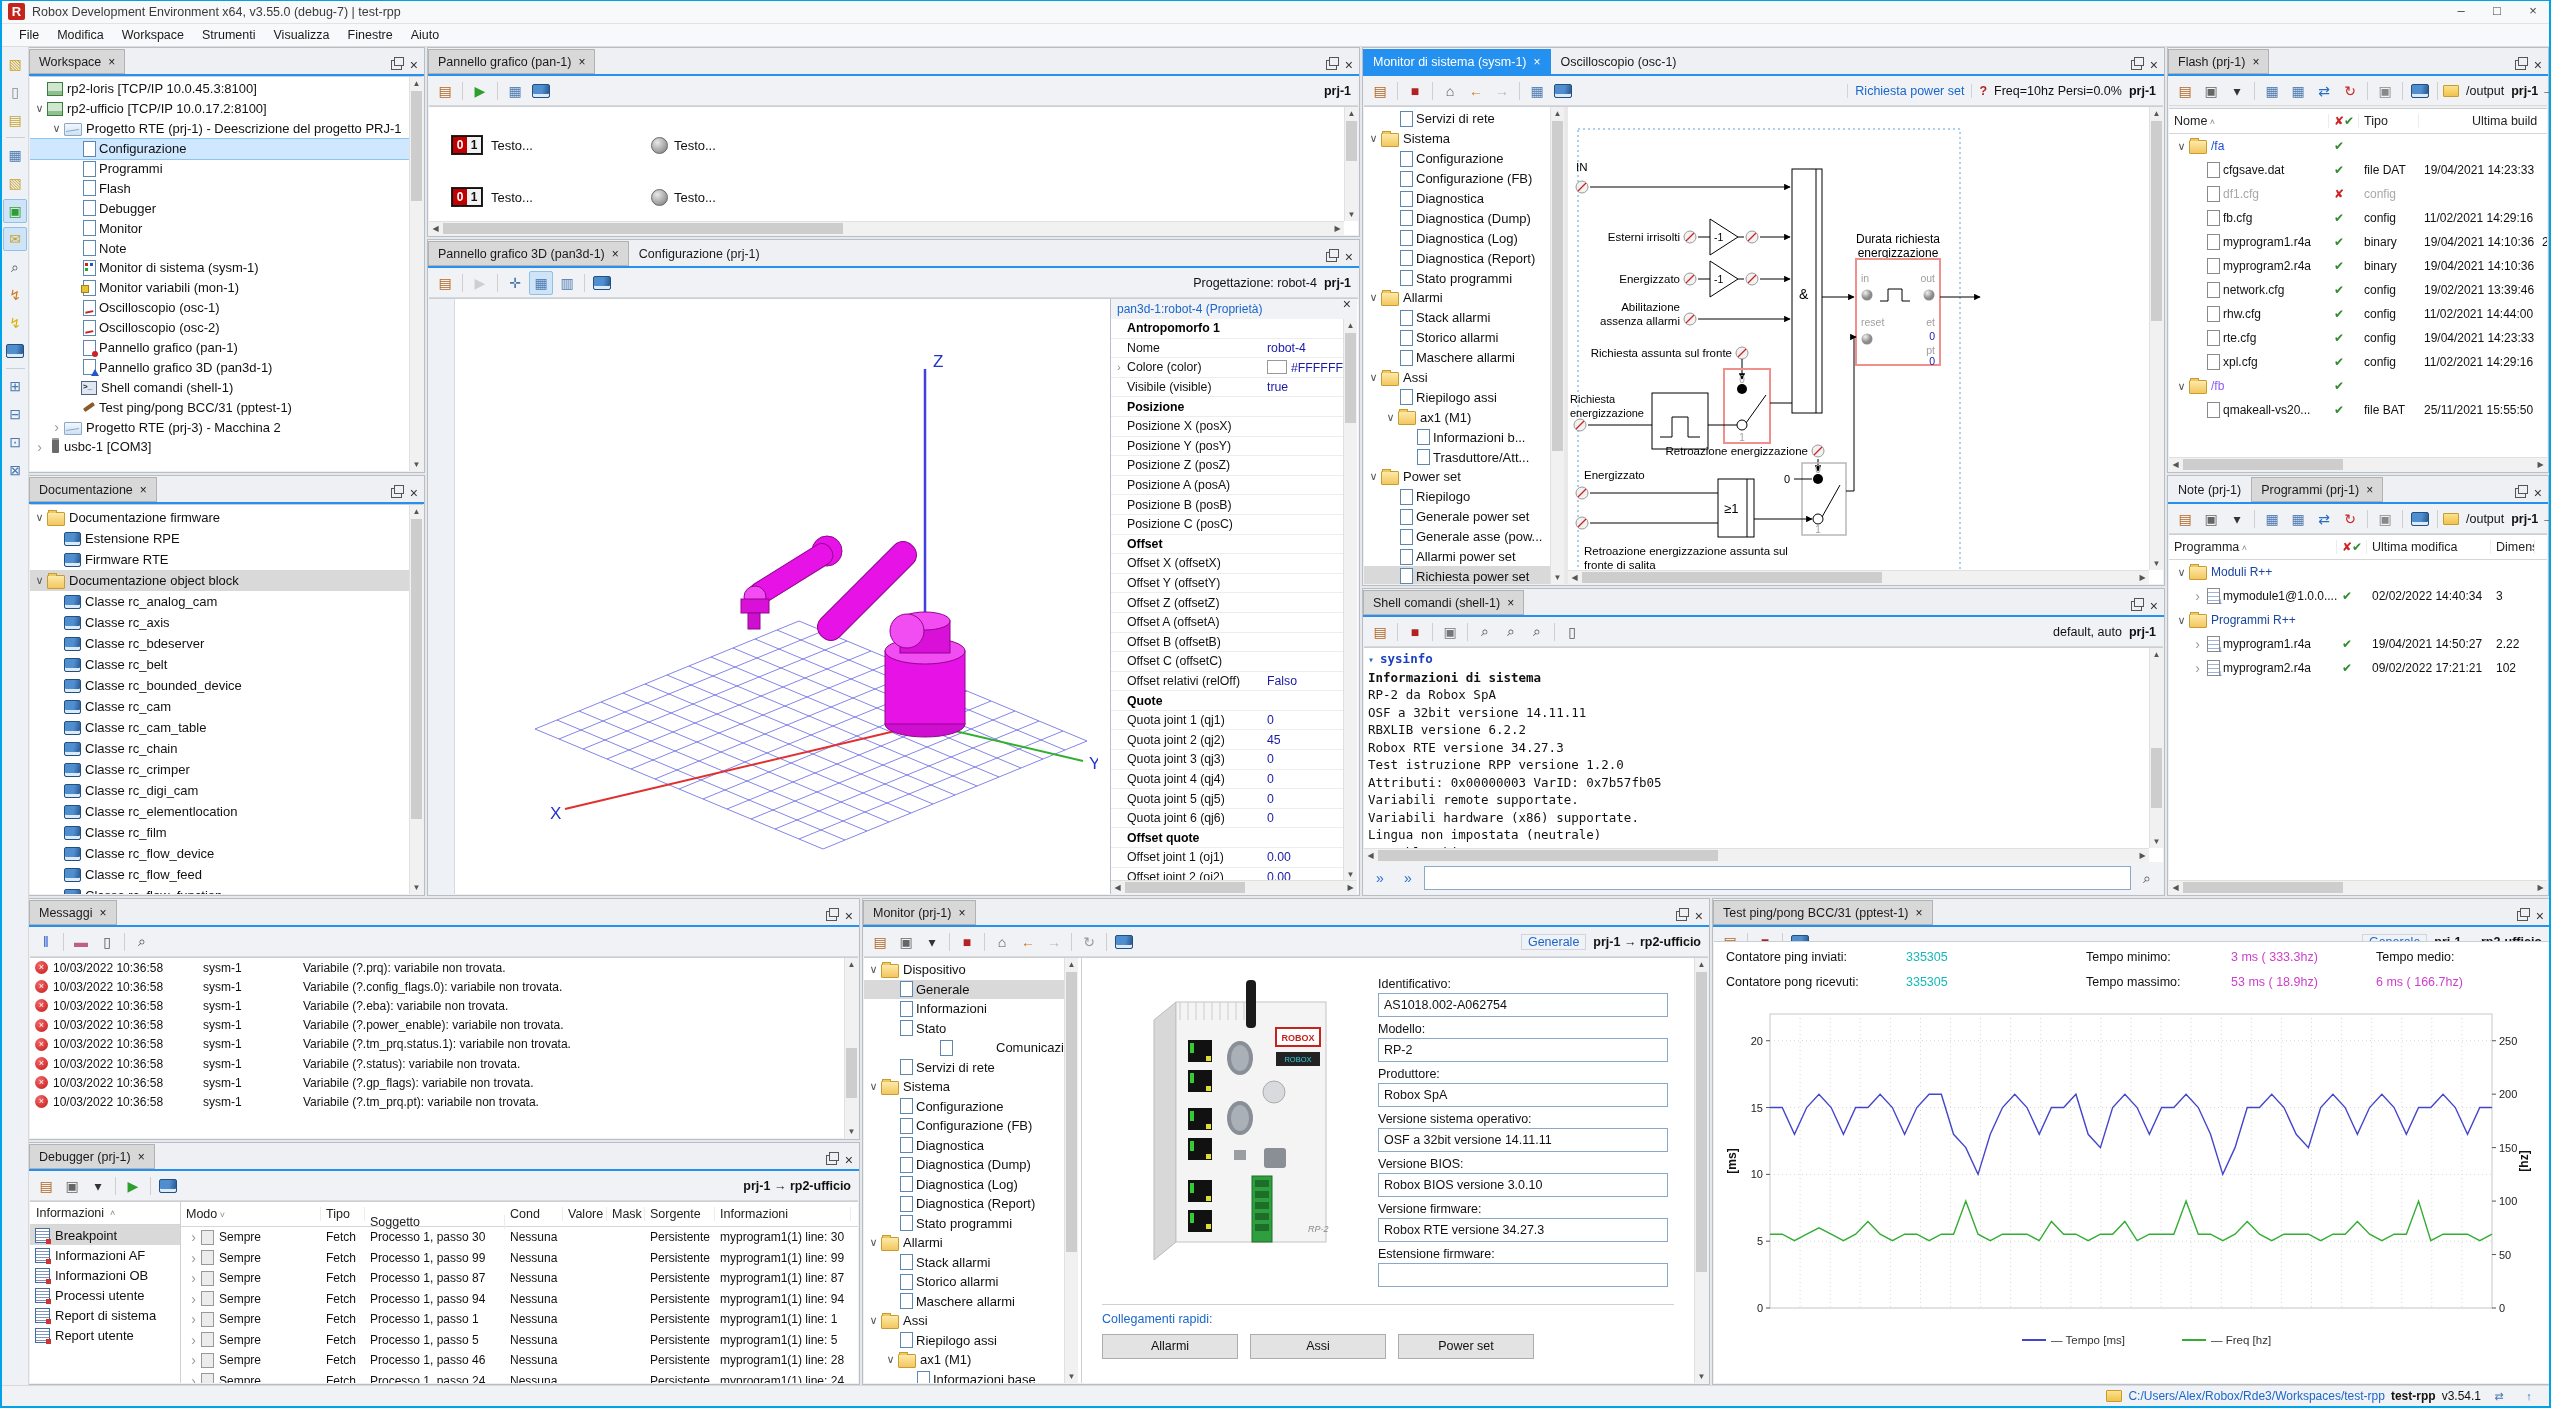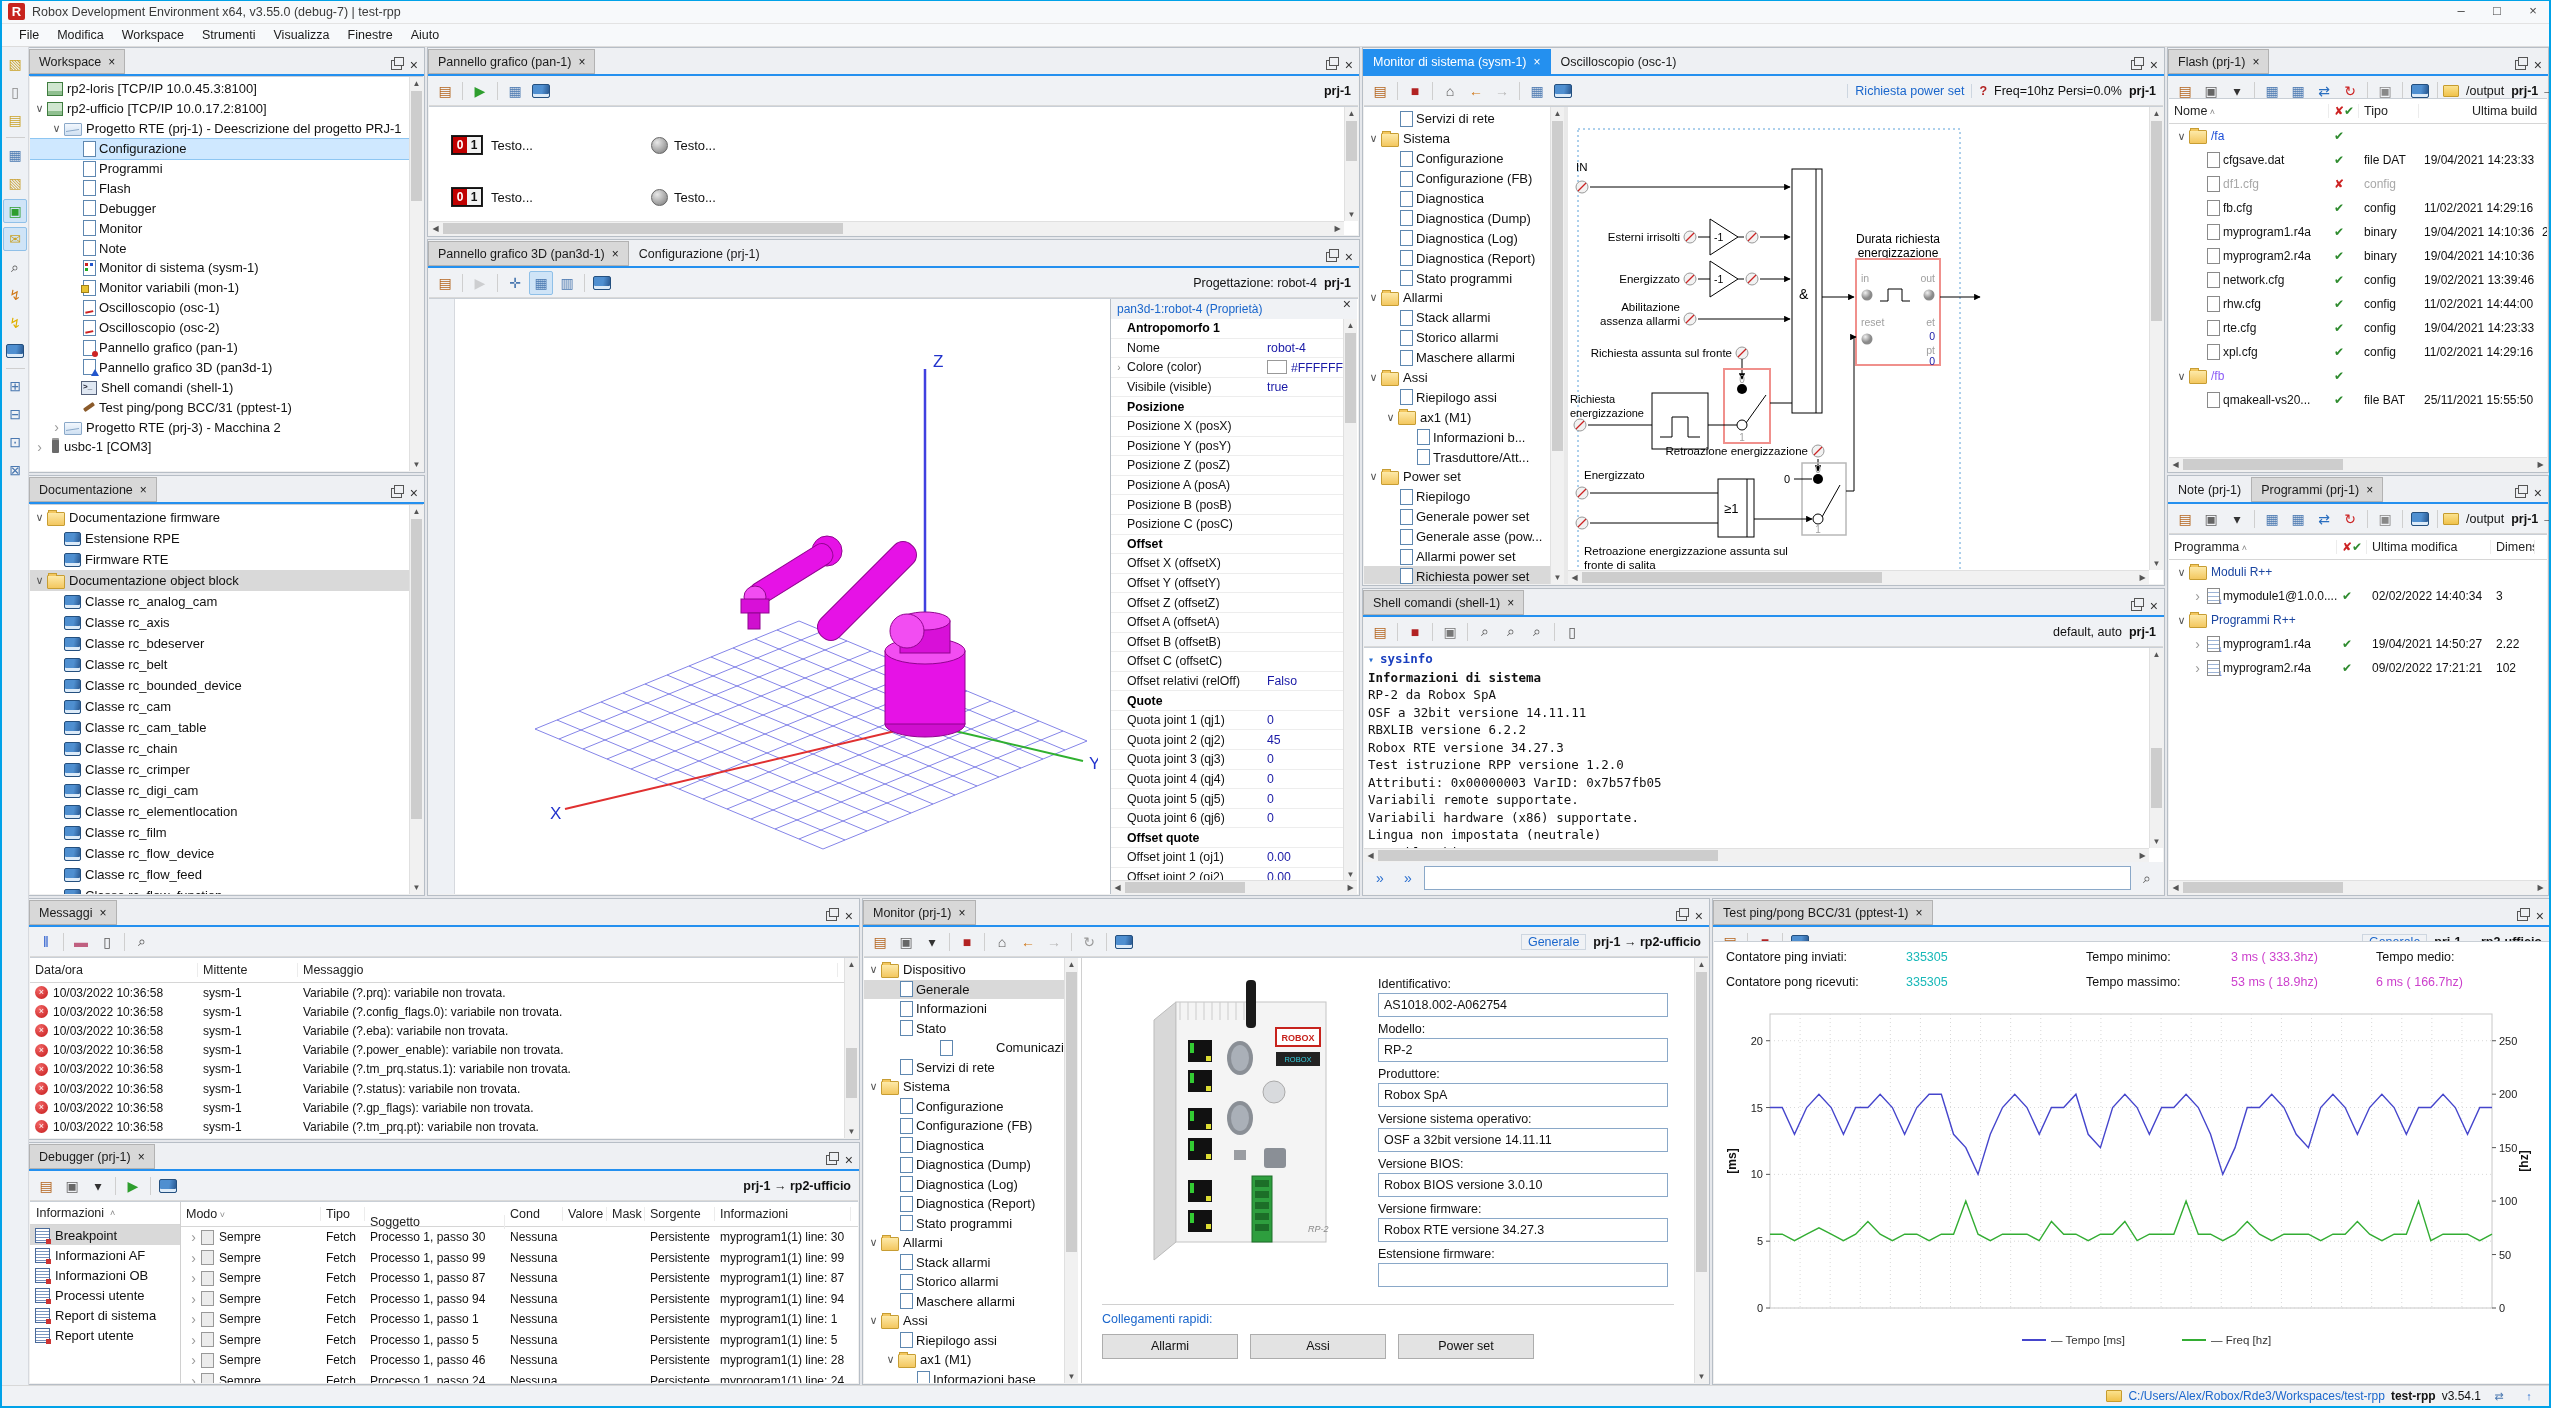--- a/index.html
+++ b/index.html
@@ -1032,21 +1032,21 @@
       <span class="tbi">
         <span class="bookic"></span>
       </span>
       <span class="tbsep"></span>
       <span class="tbright">
         <span class="mini-folder"></span>
         <span>/output</span>
         <b>prj-1 → rp2-ufficio</b>
       </span>
     </div>
-  <div class="pane-body" style="top:50px">
+  <div class="pane-body" style="top:60px">
     <div id="flash-table" style="position:absolute;left:0;top:0;right:0;bottom:14px;overflow:hidden">
         <div class="thead">
           <div class="thc" style="width: 160px;">Nome<span style="color: rgb(136, 136, 136); font-size: 9px;"> ˄</span></div>
           <div class="thc" style="width: 30px;"><span class="bad">✘</span><span class="ok">✔</span></div>
           <div class="thc" style="width: 60px;">Tipo</div>
           <div class="thc" style="width: 118px; margin-left: 48px;">Ultima build</div>
           <div class="thc" style="width: 30px;">Dime</div>
         </div>
         <div class="trow" style="height: 24px; font-size: 12px;">
           <div class="tc" style="width: 160px; display: flex; align-items: center; padding-left: 5px;">
@@ -1300,25 +1300,20 @@
   <div class="toolbar" id="tb-msg">
       <span class="tbi" style="color: rgb(34, 85, 204);">‖</span>
       <span class="tbsep"></span>
       <span class="tbi" style="color: rgb(192, 96, 128);">▬</span>
       <span class="tbi" style="color: rgb(85, 85, 85);">▯</span>
       <span class="tbsep"></span>
       <span class="tbi" style="color: rgb(85, 85, 85);">⌕</span>
     </div>
   <div class="pane-body" style="top:58px">
     <div id="msg-table" style="position:absolute;left:0;top:0;right:14px;bottom:0;overflow:hidden">
-        <div class="thead">
-          <div class="thc" style="width: 168px;">Data/ora</div>
-          <div class="thc" style="width: 100px;">Mittente</div>
-          <div class="thc" style="width: 540px;">Messaggio</div>
-        </div>
         <div class="trow" style="height: 19.2px; font-size: 12px;">
           <div class="tc" style="width: 168px; display: flex; align-items: center;"><span class="erric">×</span>10/03/2022 10:36:58</div>
           <div class="tc" style="width: 100px;">sysm-1</div>
           <div class="tc" style="width: 540px;">Variabile (?.prq): variabile non trovata.</div>
         </div>
         <div class="trow" style="height: 19.2px; font-size: 12px;">
           <div class="tc" style="width: 168px; display: flex; align-items: center;"><span class="erric">×</span>10/03/2022 10:36:58</div>
           <div class="tc" style="width: 100px;">sysm-1</div>
           <div class="tc" style="width: 540px;">Variabile (?.config_flags.0): variabile non trovata.</div>
         </div>

